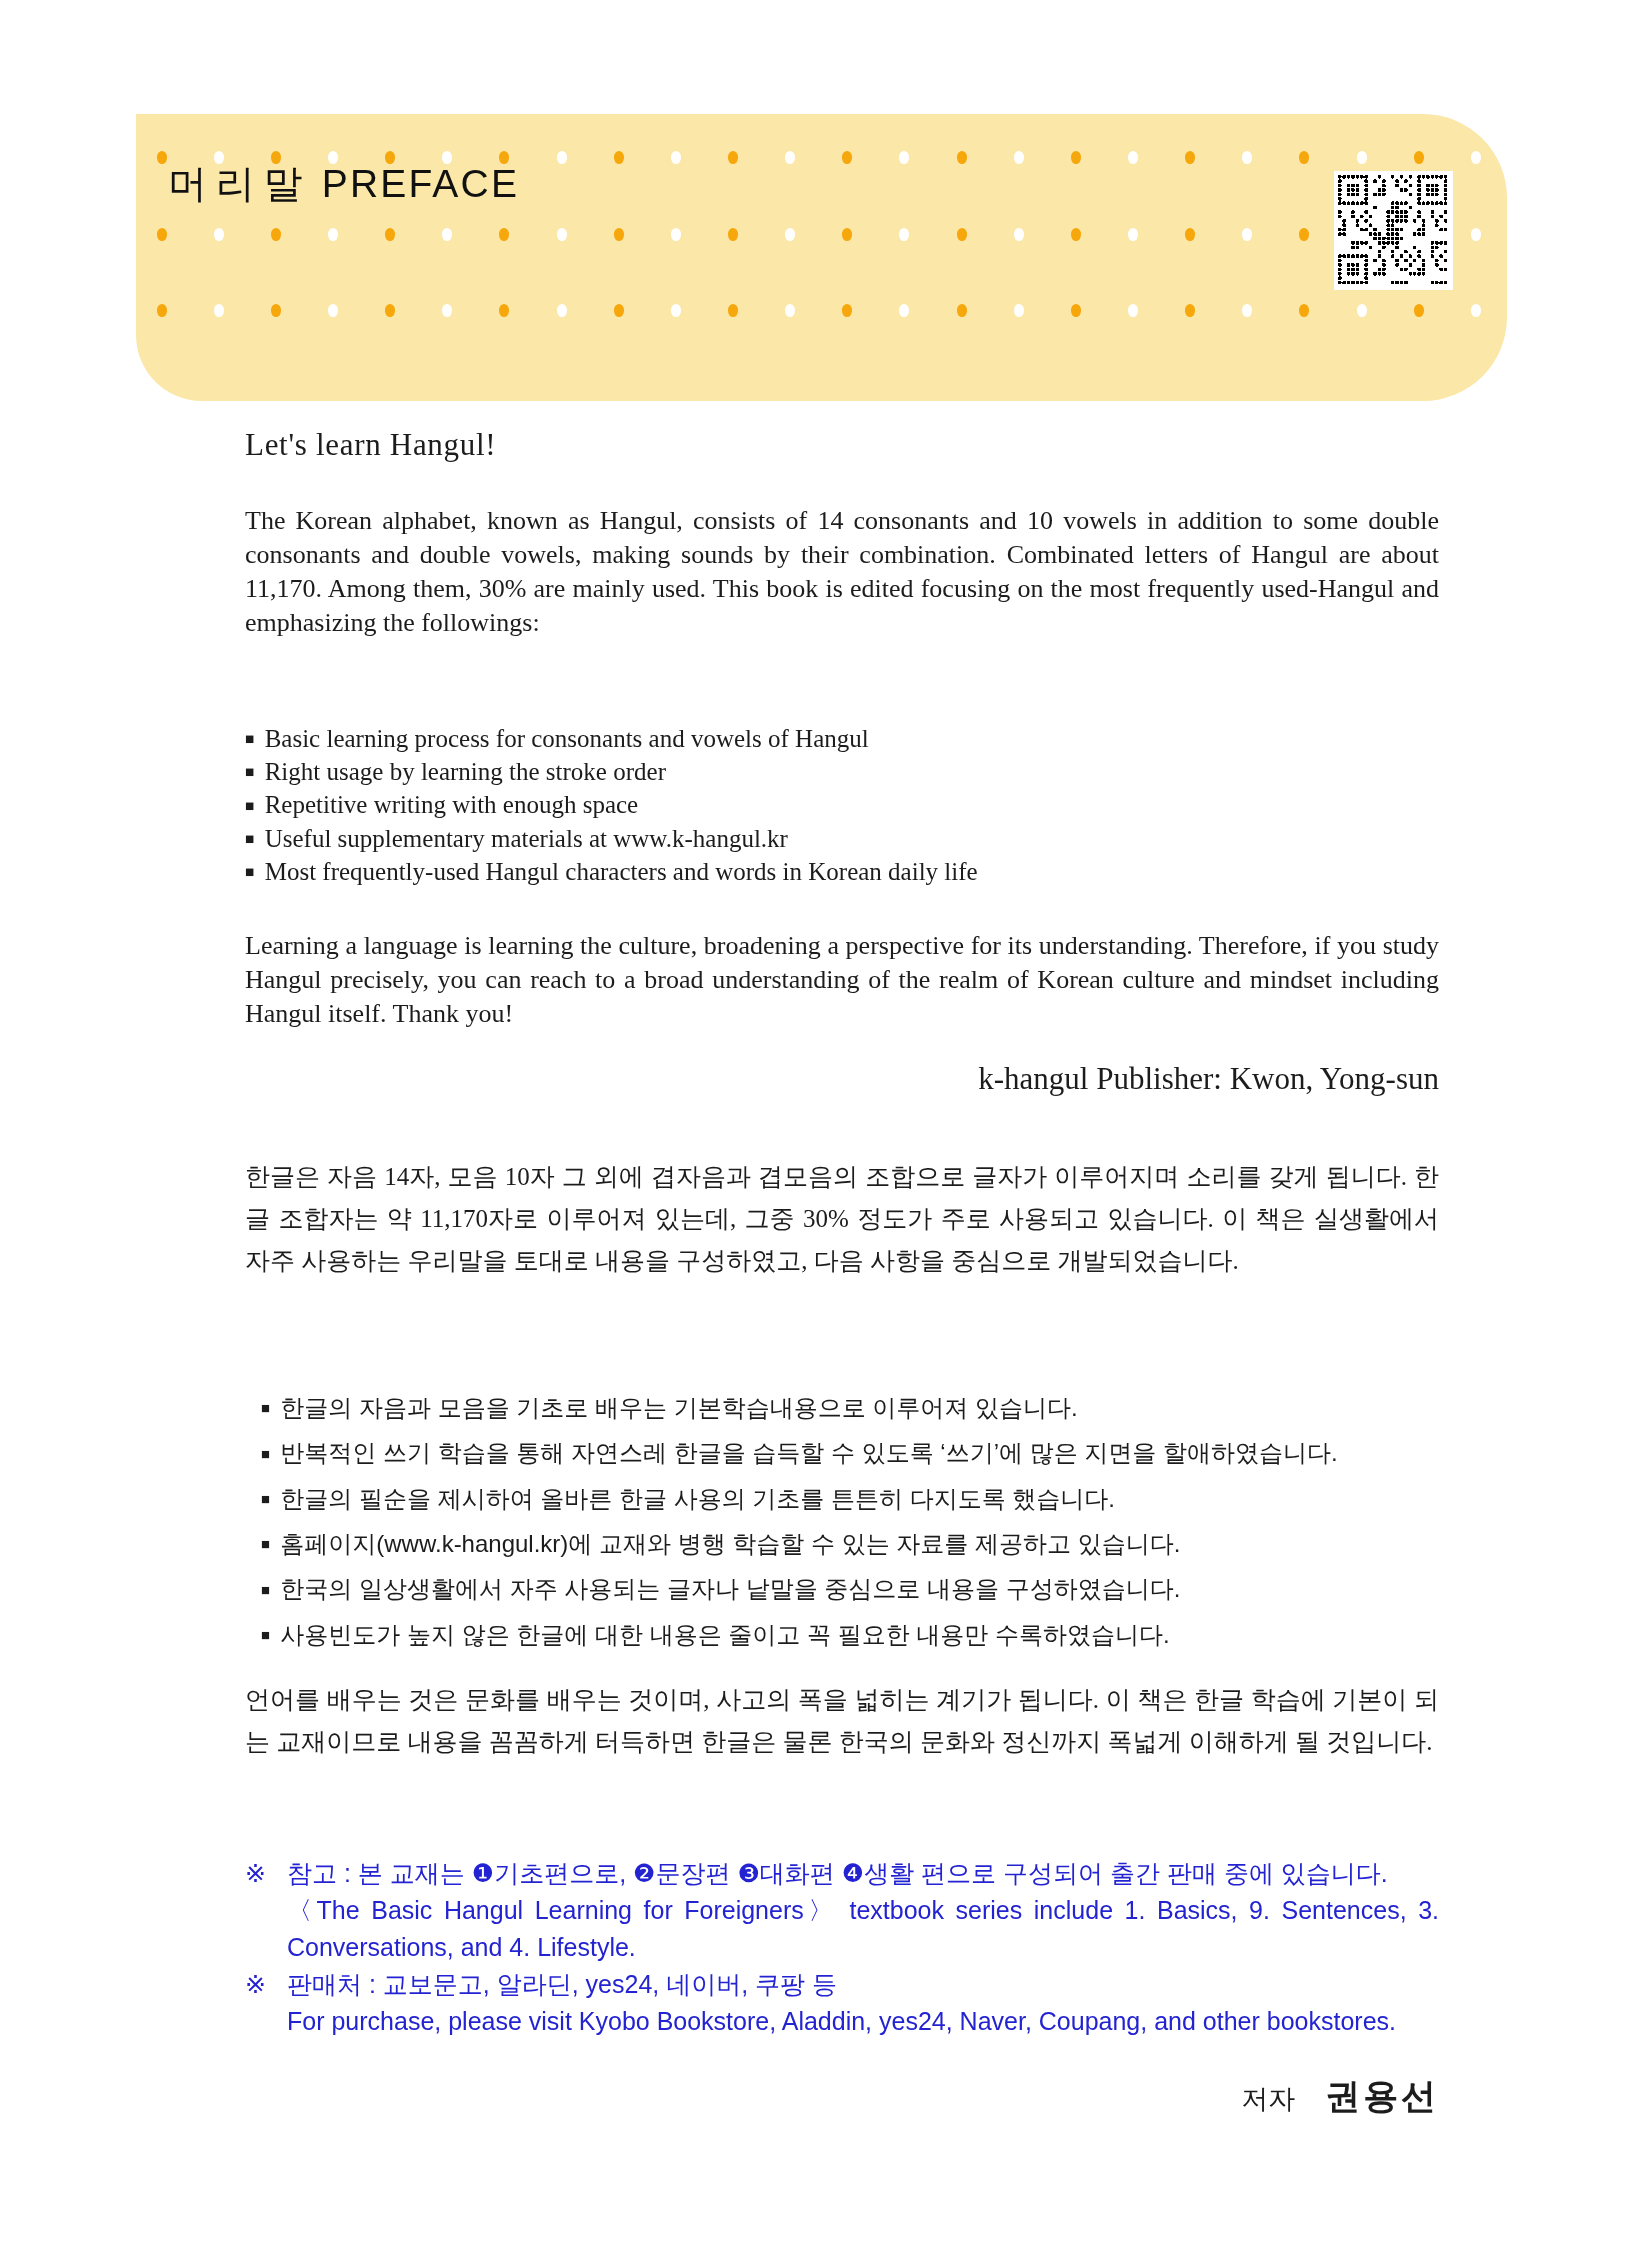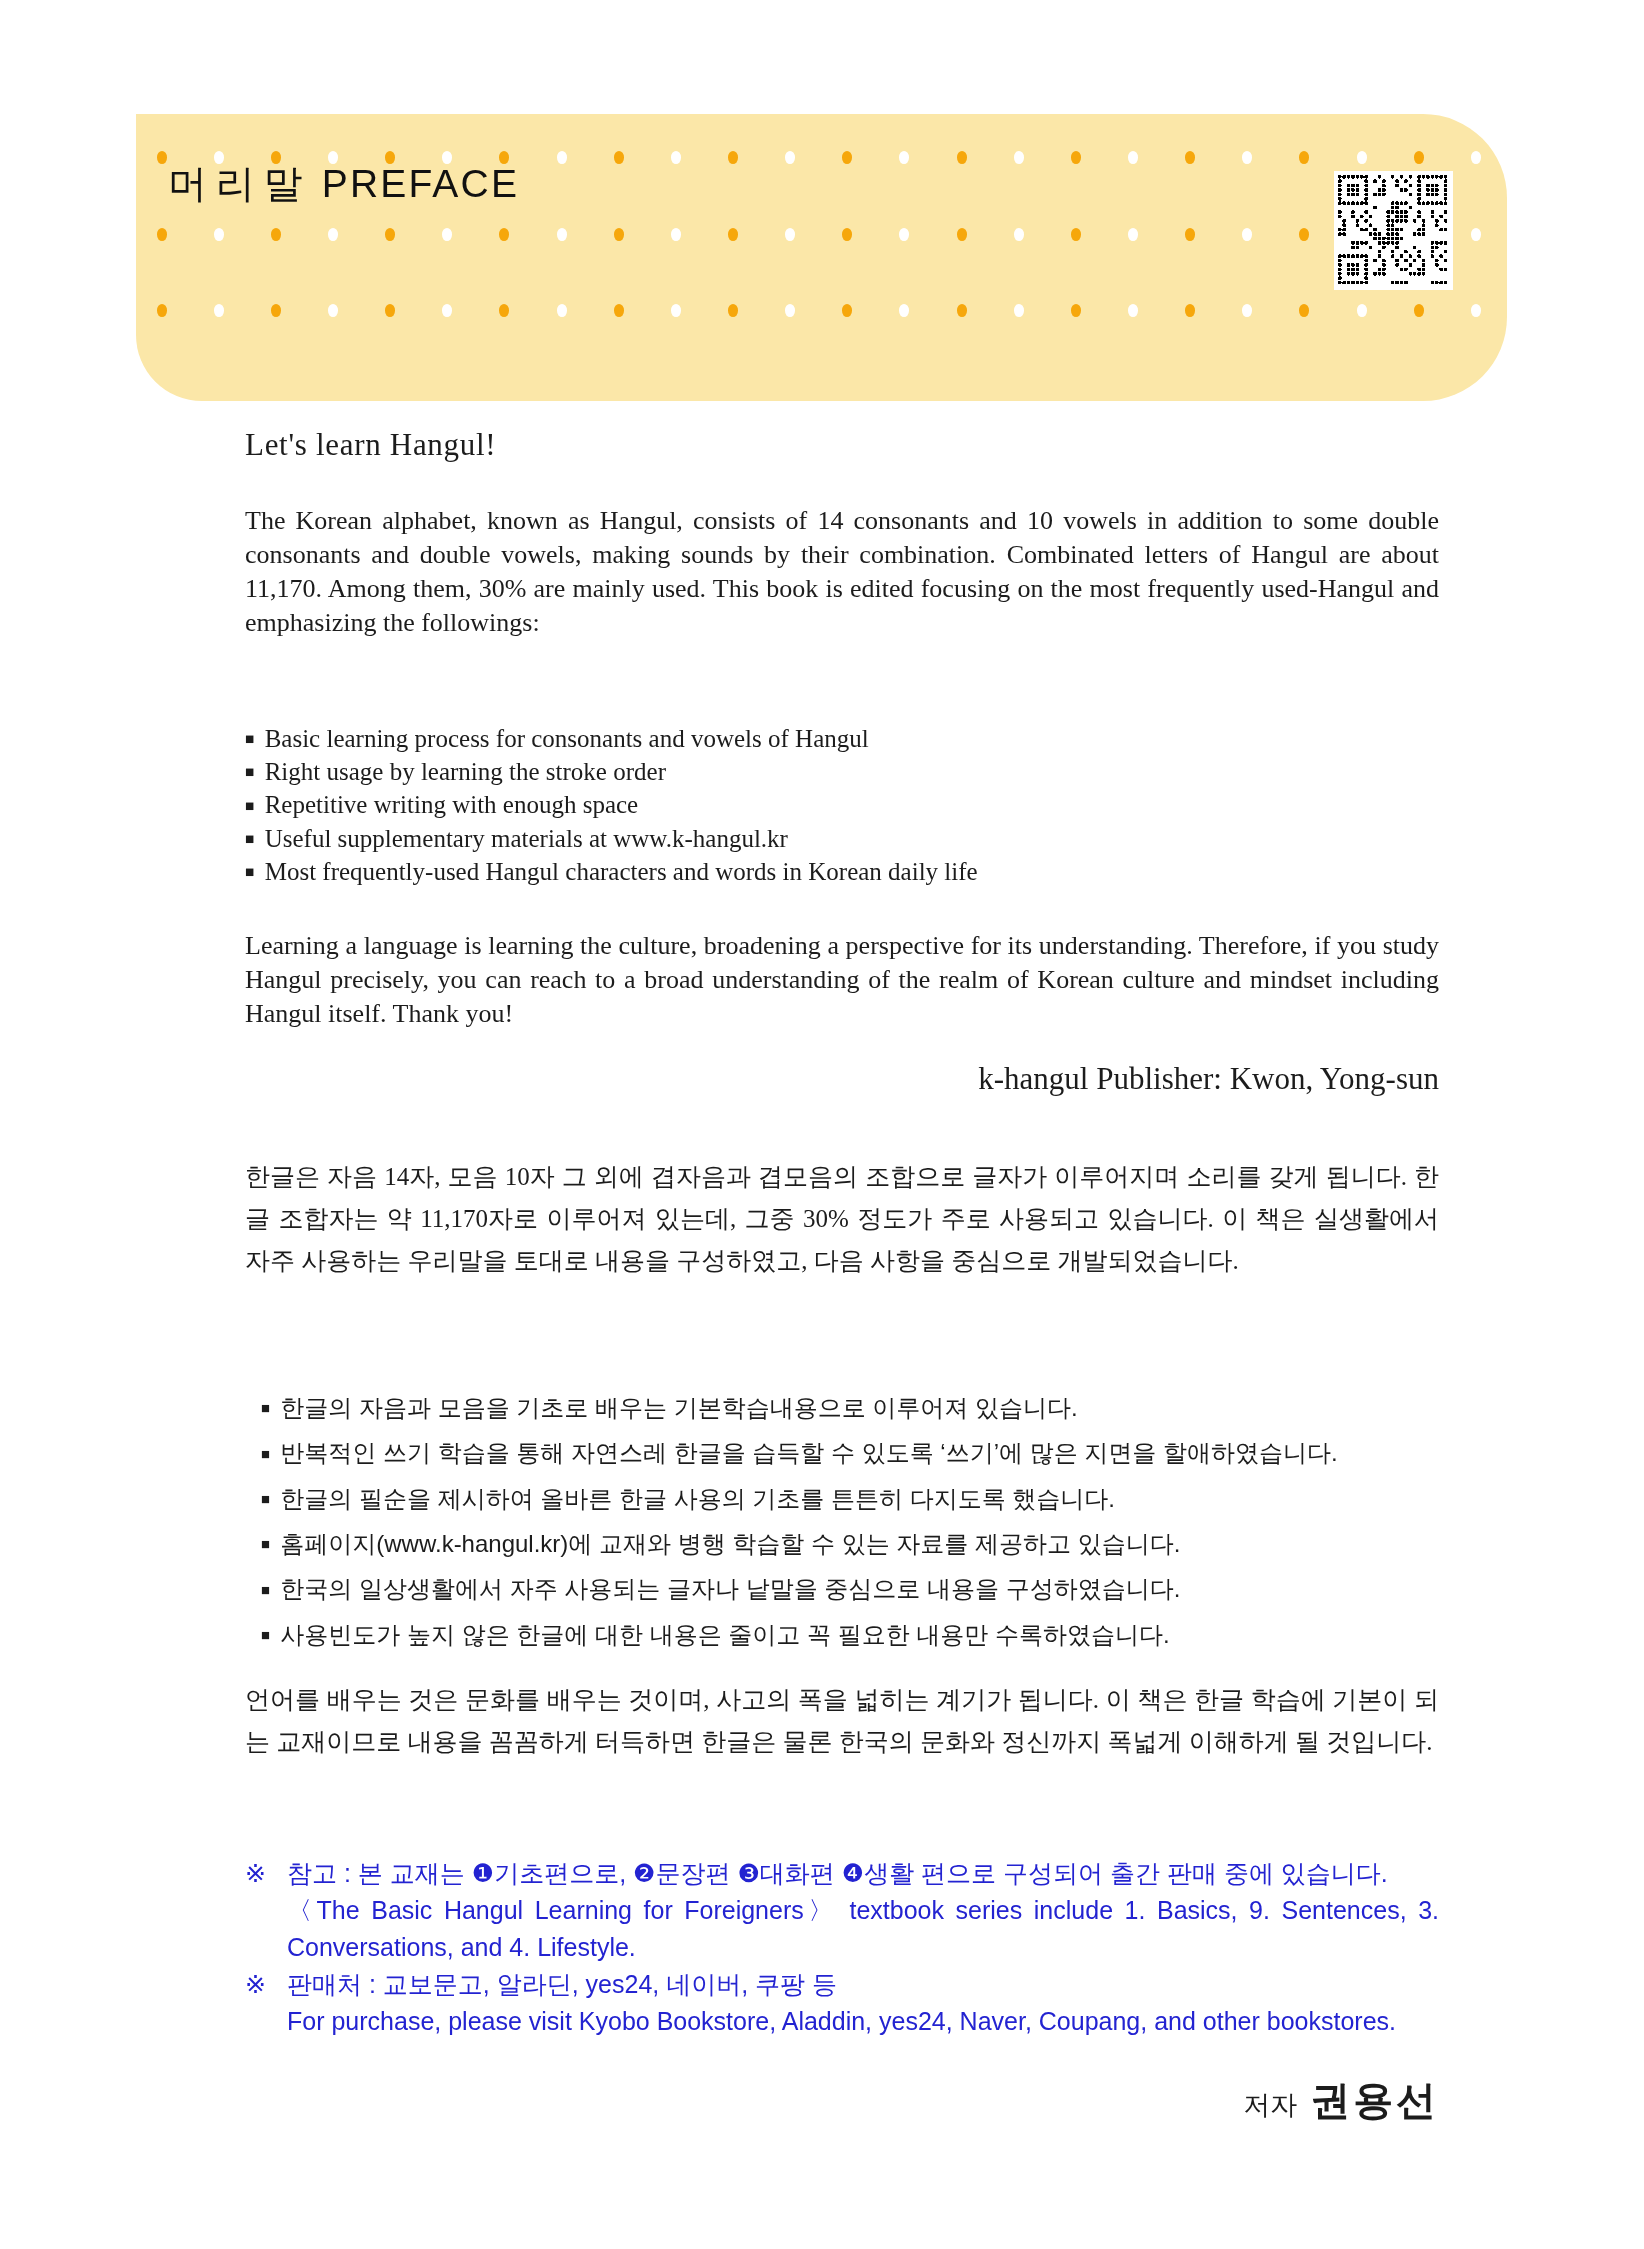--- a/index.html
+++ b/index.html
@@ -40,22 +40,22 @@
   .publisher{font-size:31px;text-align:right;padding-right:37px;}
 
   
   .notes{font-family:"Liberation Sans","DejaVu Sans",sans-serif;font-size:25px;line-height:37px;}
   .note{position:relative;padding-left:42px;text-align:justify;}
   .note .marker{position:absolute;left:0;top:0;}
   .note .cont{margin-top:0;}
 
   
   .author{text-align:right;padding-right:42px;}
-  .author .label{font-size:27px;margin-right:13px;}
-  .author .name{font-size:40px;font-weight:bold;letter-spacing:2.9px;text-align:center;}
+  .author .label{font-size:27px;margin-right:30px;}
+  .author .name{font-size:35px;font-weight:bold;letter-spacing:2.9px;text-align:center;}
 </style>
 </head>
 <body>
 
 <div class="page">
 
   <div class="banner" id="banner" style="background: rgb(251, 231, 168);">
     <div id="dots">
         <span class="dot" style="left: 20.5px; top: 37px; background: rgb(246, 167, 11);"></span>
         <span class="dot" style="left: 78px; top: 37px; background: rgb(255, 255, 255);"></span>

